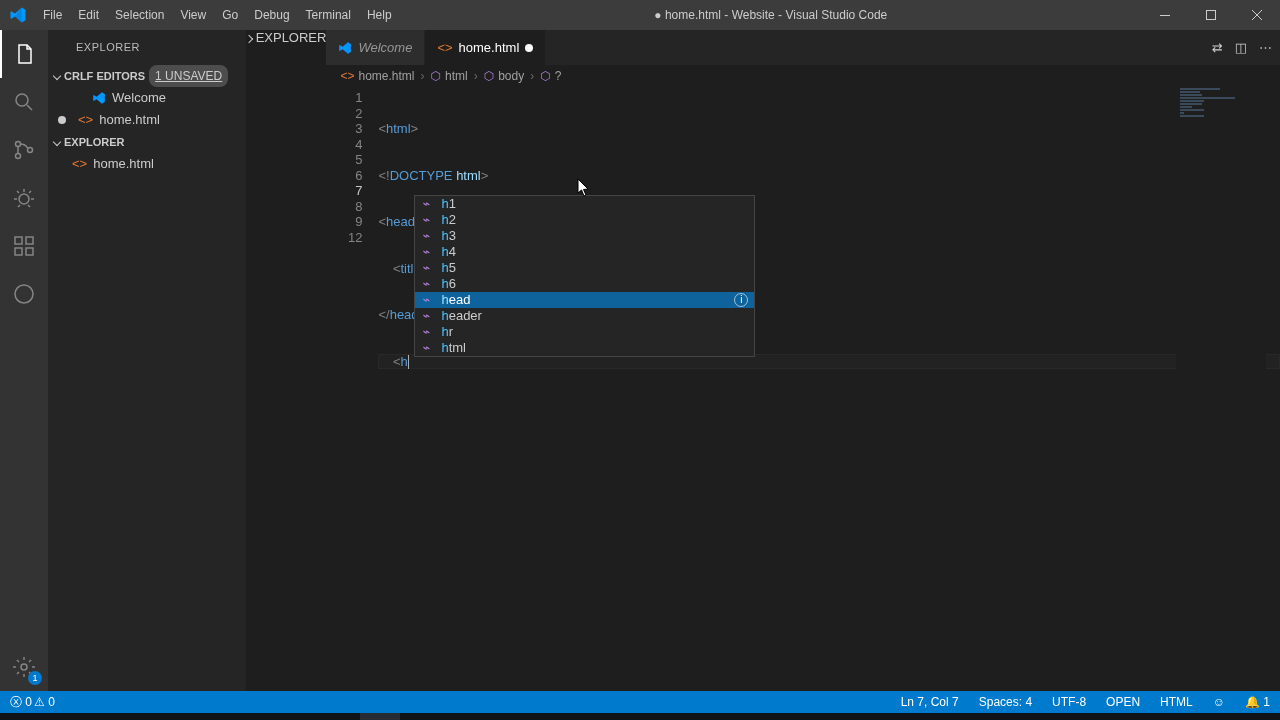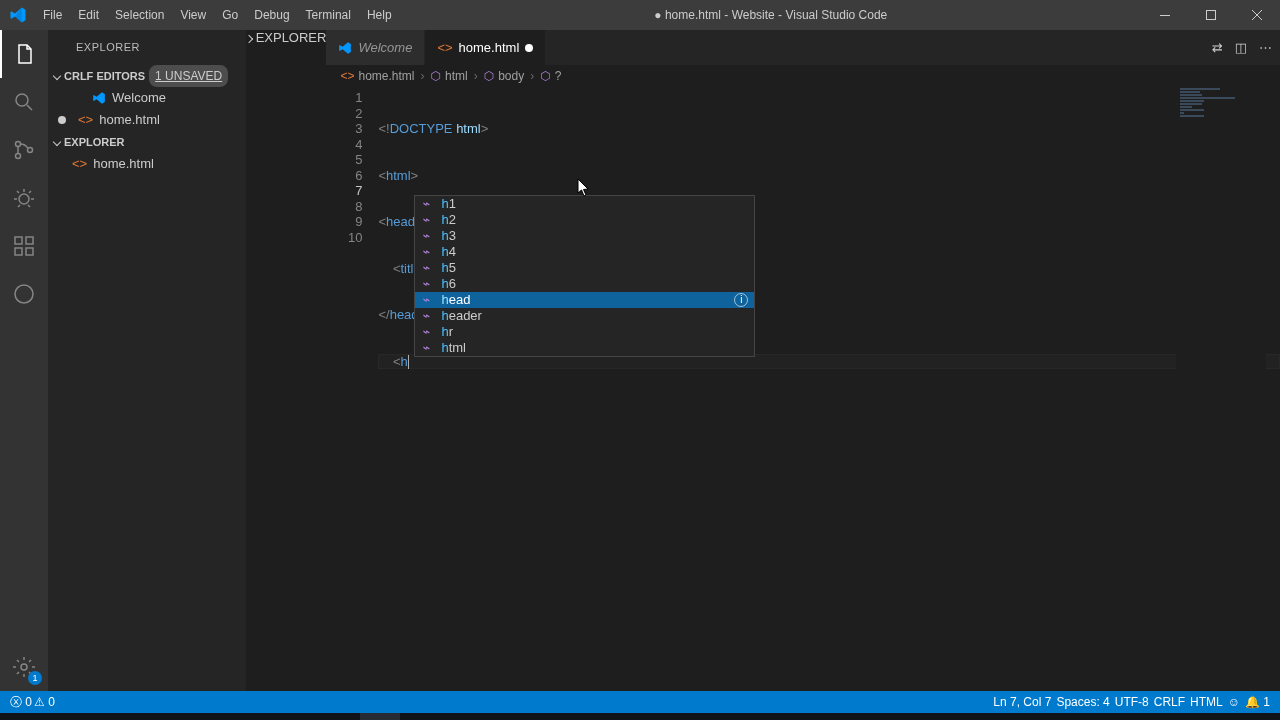--- a/index.html
+++ b/index.html
@@ -64,21 +64,21 @@
 .suggest .row { height:16px; line-height:16px; padding:0 6px; display:flex; align-items:center; gap:6px; color:#ccc; cursor:pointer; }
 .suggest .row.selected { background:#0e639c; color:#fff; }
 .suggest .row .ico { color:#b180d7; font-style:italic; width:14px; }
 .suggest .row .hl { color:#4fc1ff; }
 .suggest .row.selected .hl { color:#9fe0ff; }
 .suggest .row .info { margin-left:auto; width:14px; height:14px; border:1px solid rgba(255,255,255,.6); border-radius:50%; display:flex; justify-content:center; align-items:center; font-size:10px; font-style:normal; }
 
 
 .statusbar { height:22px; background:#007acc; color:#fff; display:flex; align-items:center; font-size:12px; padding:0 10px; }
 .statusbar .left { display:flex; gap:2px; align-items:center; }
-.statusbar .right { margin-left:auto; display:flex; gap:5px; align-items:center;text-align:center; }
+.statusbar .right { margin-left:auto; display:flex; gap:20px; align-items:center;text-align:center; }
 .statusbar span { cursor:pointer; }
 
 
 .taskbar { height:36px; background:#101318; display:flex; align-items:center; }
 .taskbar .tbtn { width:40px; height:36px; display:flex; justify-content:center; align-items:center; cursor:pointer; }
 .taskbar .tbtn.active { background:#272b33; border-bottom:2px solid #76b9ed; }
 .taskbar .tray { margin-left:auto; display:flex; align-items:center; gap:10px; padding-right:8px; color:#fff; font-size:11px; }
 .taskbar .clock { text-align:right; line-height:13px; }
 
 .mouse-cursor { position:absolute; top:178px; left:576px; width:16px; height:20px; z-index:20; pointer-events:none; }
@@ -258,25 +258,25 @@
       <div class="gutter">
         <div>1</div>
           <div>2</div>
           <div>3</div>
           <div>4</div>
           <div>5</div>
           <div>6</div>
           <div style="color:#c6c6c6">7</div>
           <div>8</div>
           <div>9</div>
-          <div>10</div>
+          <div>12</div>
       </div>
       <div class="code">
+        <div class="line"><span class="c-ang">&lt;</span><span class="c-tag">html</span><span class="c-ang">&gt;</span></div>
         <div class="line"><span class="c-ang">&lt;!</span><span class="c-doct">DOCTYPE</span> <span class="c-brown">html</span><span class="c-ang">&gt;</span></div>
-        <div class="line"><span class="c-ang">&lt;</span><span class="c-tag">html</span><span class="c-ang">&gt;</span></div>
         <div class="line"><span class="c-ang">&lt;</span><span class="c-tag">head</span><span class="c-ang">&gt;</span></div>
         <div class="line">    <span class="c-ang">&lt;</span><span class="c-tag">title</span><span class="c-ang">&gt;</span><span>Welcome to my website</span><span class="c-ang">&lt;/</span><span class="c-tag">title</span><span class="c-ang">&gt;</span></div>
         <div class="line"><span class="c-ang">&lt;/</span><span class="c-tag">head</span><span class="c-ang">&gt;</span></div>
         <div class="line curr-line">    <span class="c-ang">&lt;</span><span class="c-tag">h</span><span class="cursor"></span></div>
         <div class="line"></div>
       </div>
 
       <div class="suggest">
         <div class="row">
             <span class="ico">⌁</span>
@@ -339,21 +339,21 @@
 
 <div class="statusbar">
   <div class="left">
     <span>ⓧ <span>0</span></span>
     <span> ⚠ <span>0</span></span>
   </div>
   <div class="right">
     <span>Ln 7, Col 7</span>
     <span>Spaces: 4</span>
     <span>UTF-8</span>
-    <span>CRLF</span>
+    <span>OPEN</span>
     <span>HTML</span>
     <span>☺</span>
     <span>🔔 <span>1</span></span>
   </div>
 </div>
 
 <div class="taskbar">
   <div class="tbtn"></div>
   <div class="tbtn"></div>
   <div class="tbtn"></div>

